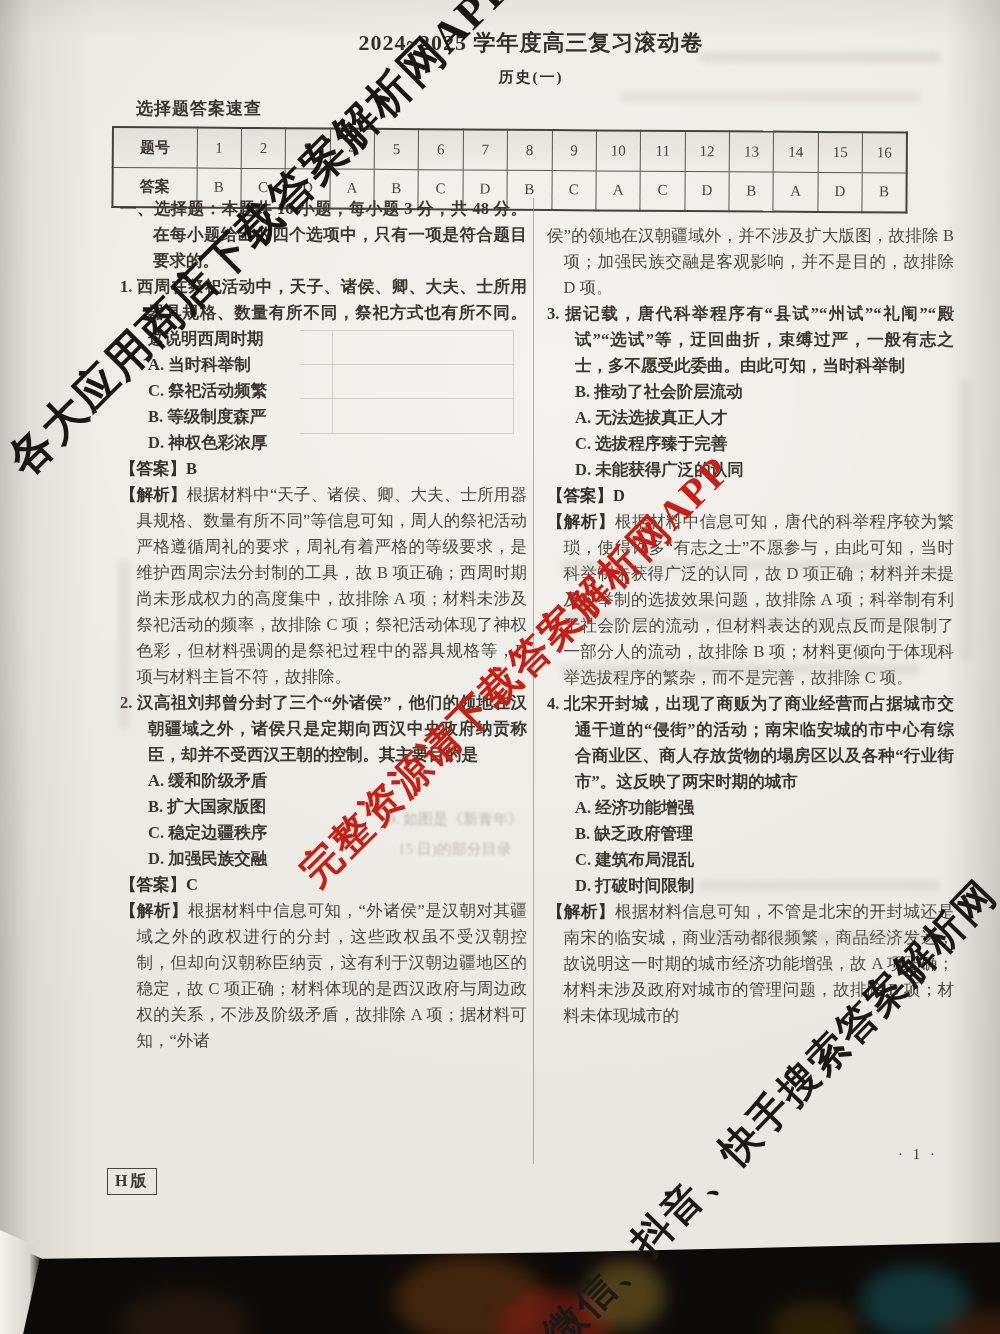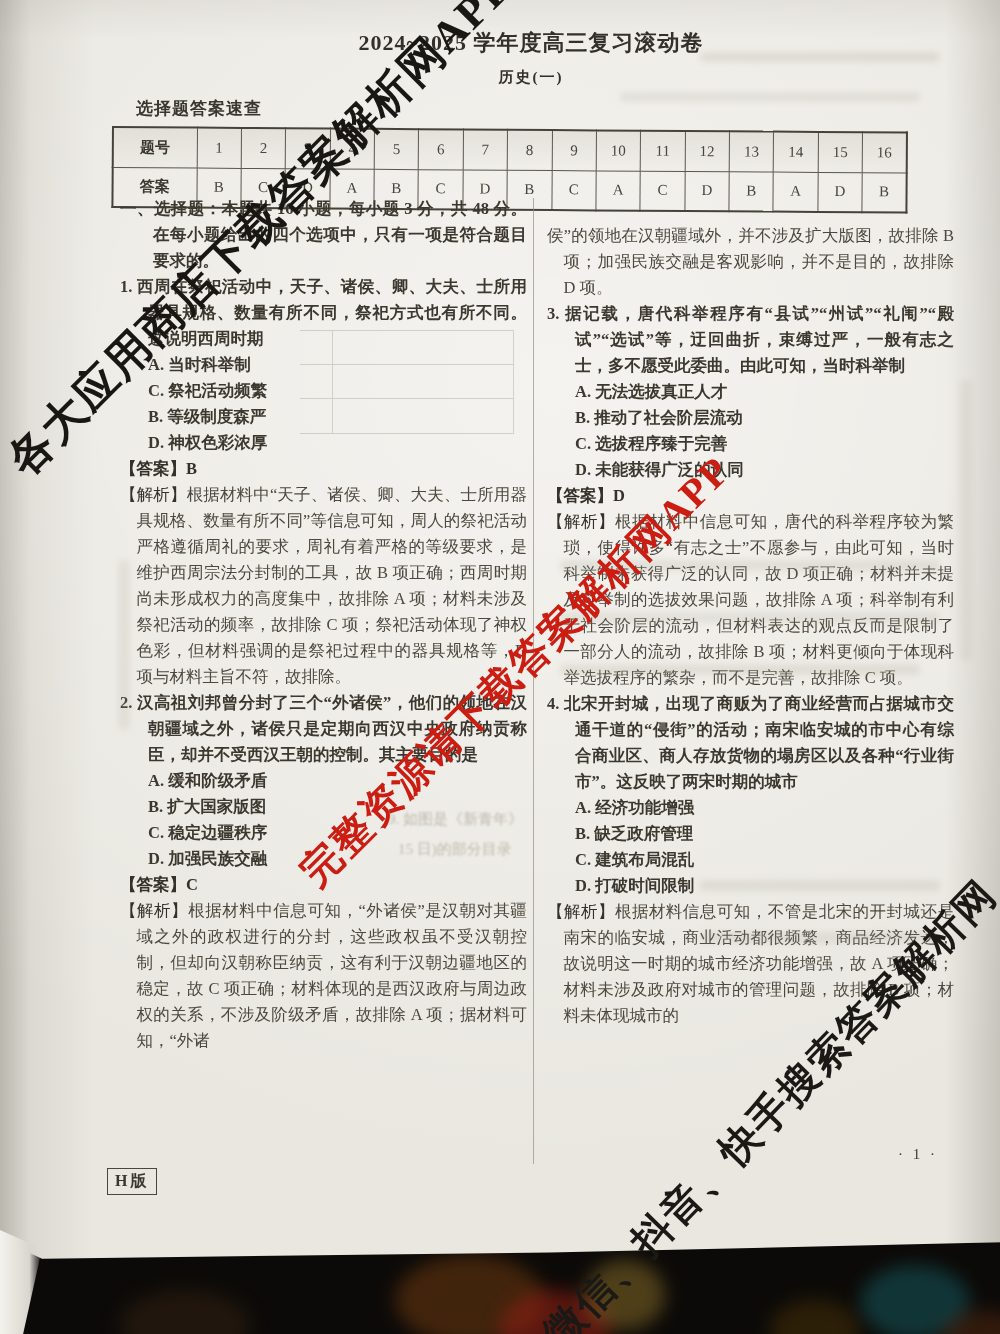--- a/index.html
+++ b/index.html
@@ -64,21 +64,21 @@
         color:#45413a; text-align:justify; }
   .col-left{ left:120px; }
   .col-right{ left:547px;margin-top:27px; }
   .divider{ position:absolute; left:533px; top:198px; width:1px; height:966px; background:#8d897f; opacity:.65; }
 
   p.intro{ padding-left:2em; text-indent:-2em; font-weight:600; color:#3c382f; }
   p.stem{ padding-left:1.7em; text-indent:-1.7em; font-weight:600; color:#3c382f; }
   p.opt{ padding-left:1.7em; font-weight:600; color:#3c382f; }
   p.ans{ font-weight:bold; color:#35312a; }
   p.ana{ padding-left:1em; text-indent:-1em; color:#4d483f; }
-  p.ana .lbl{ font-weight:normal; color:#35312a; }
+  p.ana .lbl{ font-weight:bold; color:#35312a; }
 
   
   .edition{
     position:absolute; left:107px; top:1168px; font-size:16px; font-weight:bold;
     color:#3a362f; border:1.5px solid #4a463e; padding:2px 7px; letter-spacing:3px;
   }
   .pagenum{ position:absolute; left:898px; top:1146px; font-size:15px; color:#3f3b34; letter-spacing:3px; }
 
   
   .wm{ position:absolute; font-weight:bold; white-space:nowrap; text-align:center;
@@ -174,22 +174,22 @@
       <p class="opt">B. 扩大国家版图</p>
       <p class="opt">C. 稳定边疆秩序</p>
       <p class="opt">D. 加强民族交融</p>
       <p class="ans"><span>【答案】</span><span>C</span></p>
       <p class="ana"><span class="lbl">【解析】</span><span>根据材料中信息可知，“外诸侯”是汉朝对其疆域之外的政权进行的分封，这些政权虽不受汉朝控制，但却向汉朝称臣纳贡，这有利于汉朝边疆地区的稳定，故 C 项正确；材料体现的是西汉政府与周边政权的关系，不涉及阶级矛盾，故排除 A 项；据材料可知，“外诸</span></p>
     </div>
 
     <div class="col col-right">
       <p class="ana">侯”的领地在汉朝疆域外，并不涉及扩大版图，故排除 B 项；加强民族交融是客观影响，并不是目的，故排除 D 项。</p>
       <p class="stem">3. 据记载，唐代科举程序有“县试”“州试”“礼闱”“殿试”“选试”等，迂回曲折，束缚过严，一般有志之士，多不愿受此委曲。由此可知，当时科举制</p>
+      <p class="opt">B. 推动了社会阶层流动</p>
       <p class="opt">A. 无法选拔真正人才</p>
-      <p class="opt">B. 推动了社会阶层流动</p>
       <p class="opt">C. 选拔程序臻于完善</p>
       <p class="opt">D. 未能获得广泛的认同</p>
       <p class="ans"><span>【答案】</span><span>D</span></p>
       <p class="ana"><span class="lbl">【解析】</span><span>根据材料中信息可知，唐代的科举程序较为繁琐，使得许多“有志之士”不愿参与，由此可知，当时科举制未获得广泛的认同，故 D 项正确；材料并未提及科举制的选拔效果问题，故排除 A 项；科举制有利于社会阶层的流动，但材料表达的观点反而是限制了一部分人的流动，故排除 B 项；材料更倾向于体现科举选拔程序的繁杂，而不是完善，故排除 C 项。</span></p>
       <p class="stem">4. 北宋开封城，出现了商贩为了商业经营而占据城市交通干道的“侵街”的活动；南宋临安城的市中心有综合商业区、商人存放货物的塌房区以及各种“行业街市”。这反映了两宋时期的城市</p>
       <p class="opt">A. 经济功能增强</p>
       <p class="opt">B. 缺乏政府管理</p>
       <p class="opt">C. 建筑布局混乱</p>
       <p class="opt">D. 打破时间限制</p>
       <p class="ana"><span class="lbl">【解析】</span><span>根据材料信息可知，不管是北宋的开封城还是南宋的临安城，商业活动都很频繁，商品经济发达，故说明这一时期的城市经济功能增强，故 A 项正确；材料未涉及政府对城市的管理问题，故排除 B 项；材料未体现城市的</span></p>

